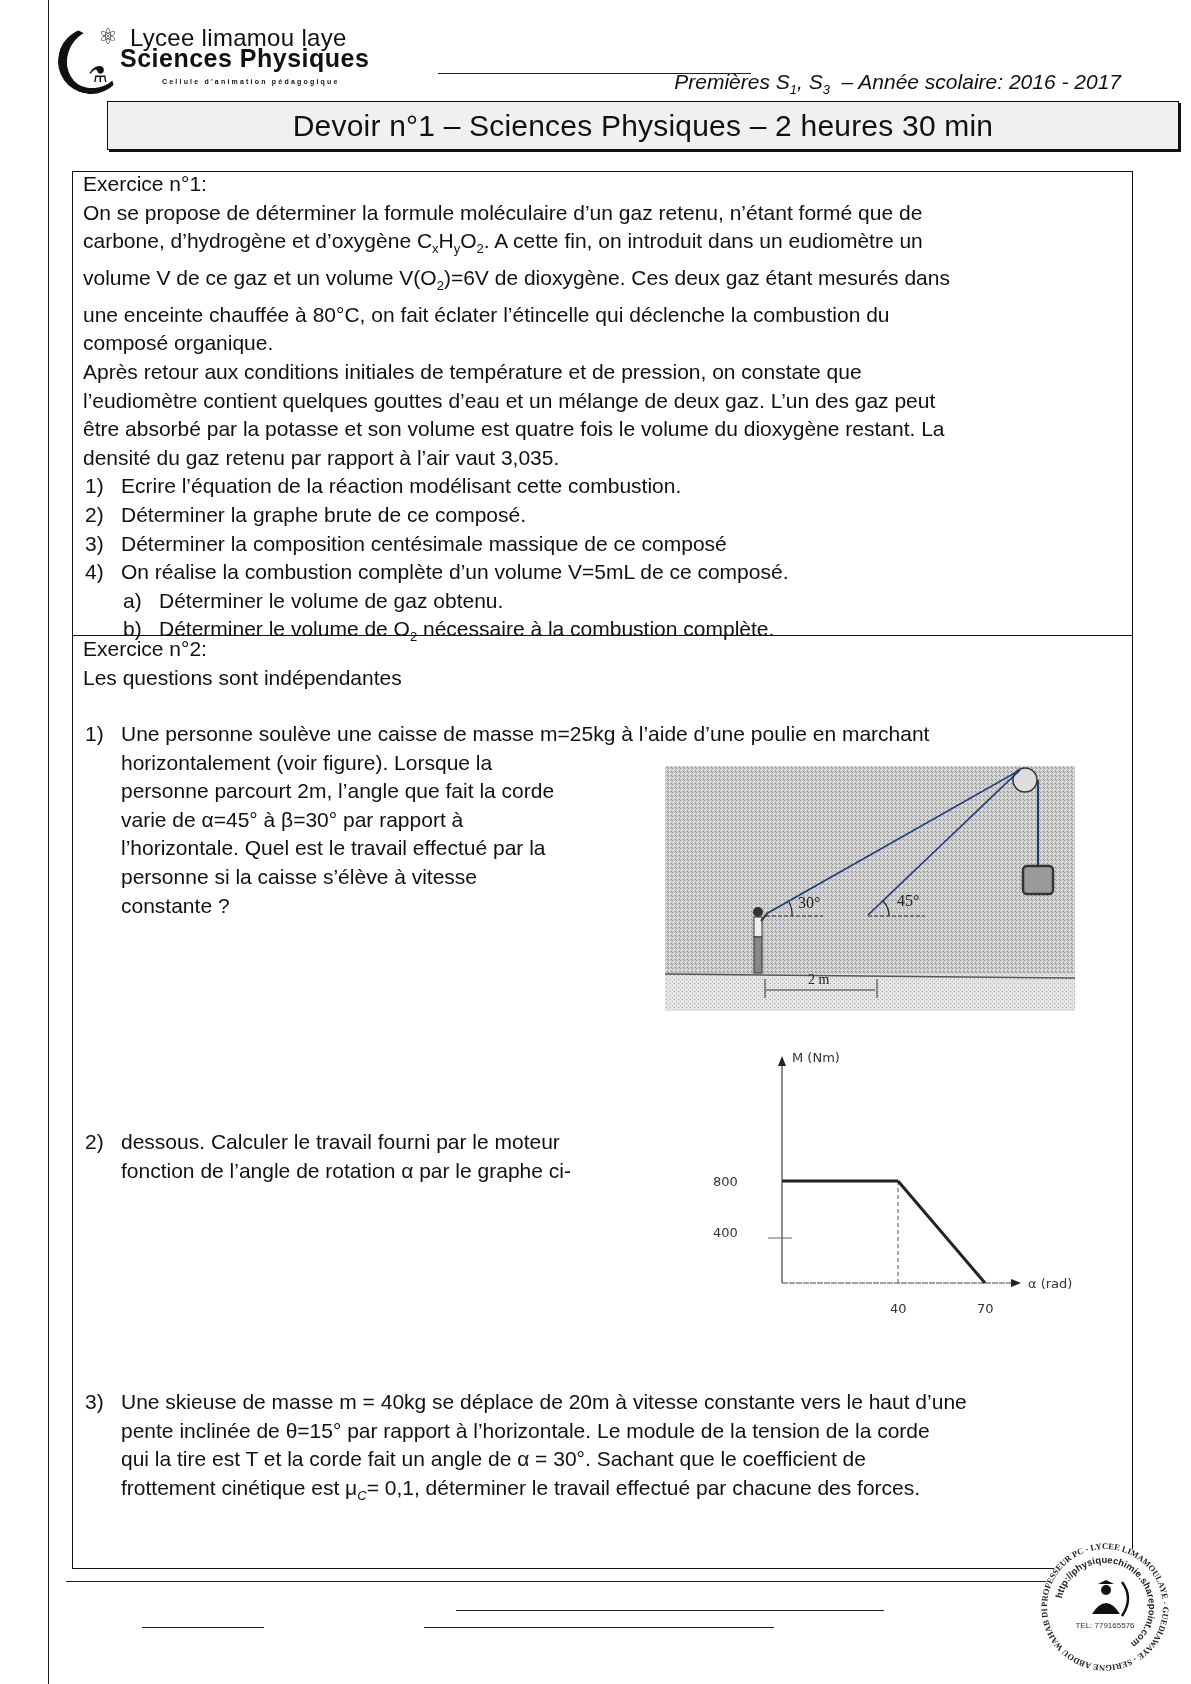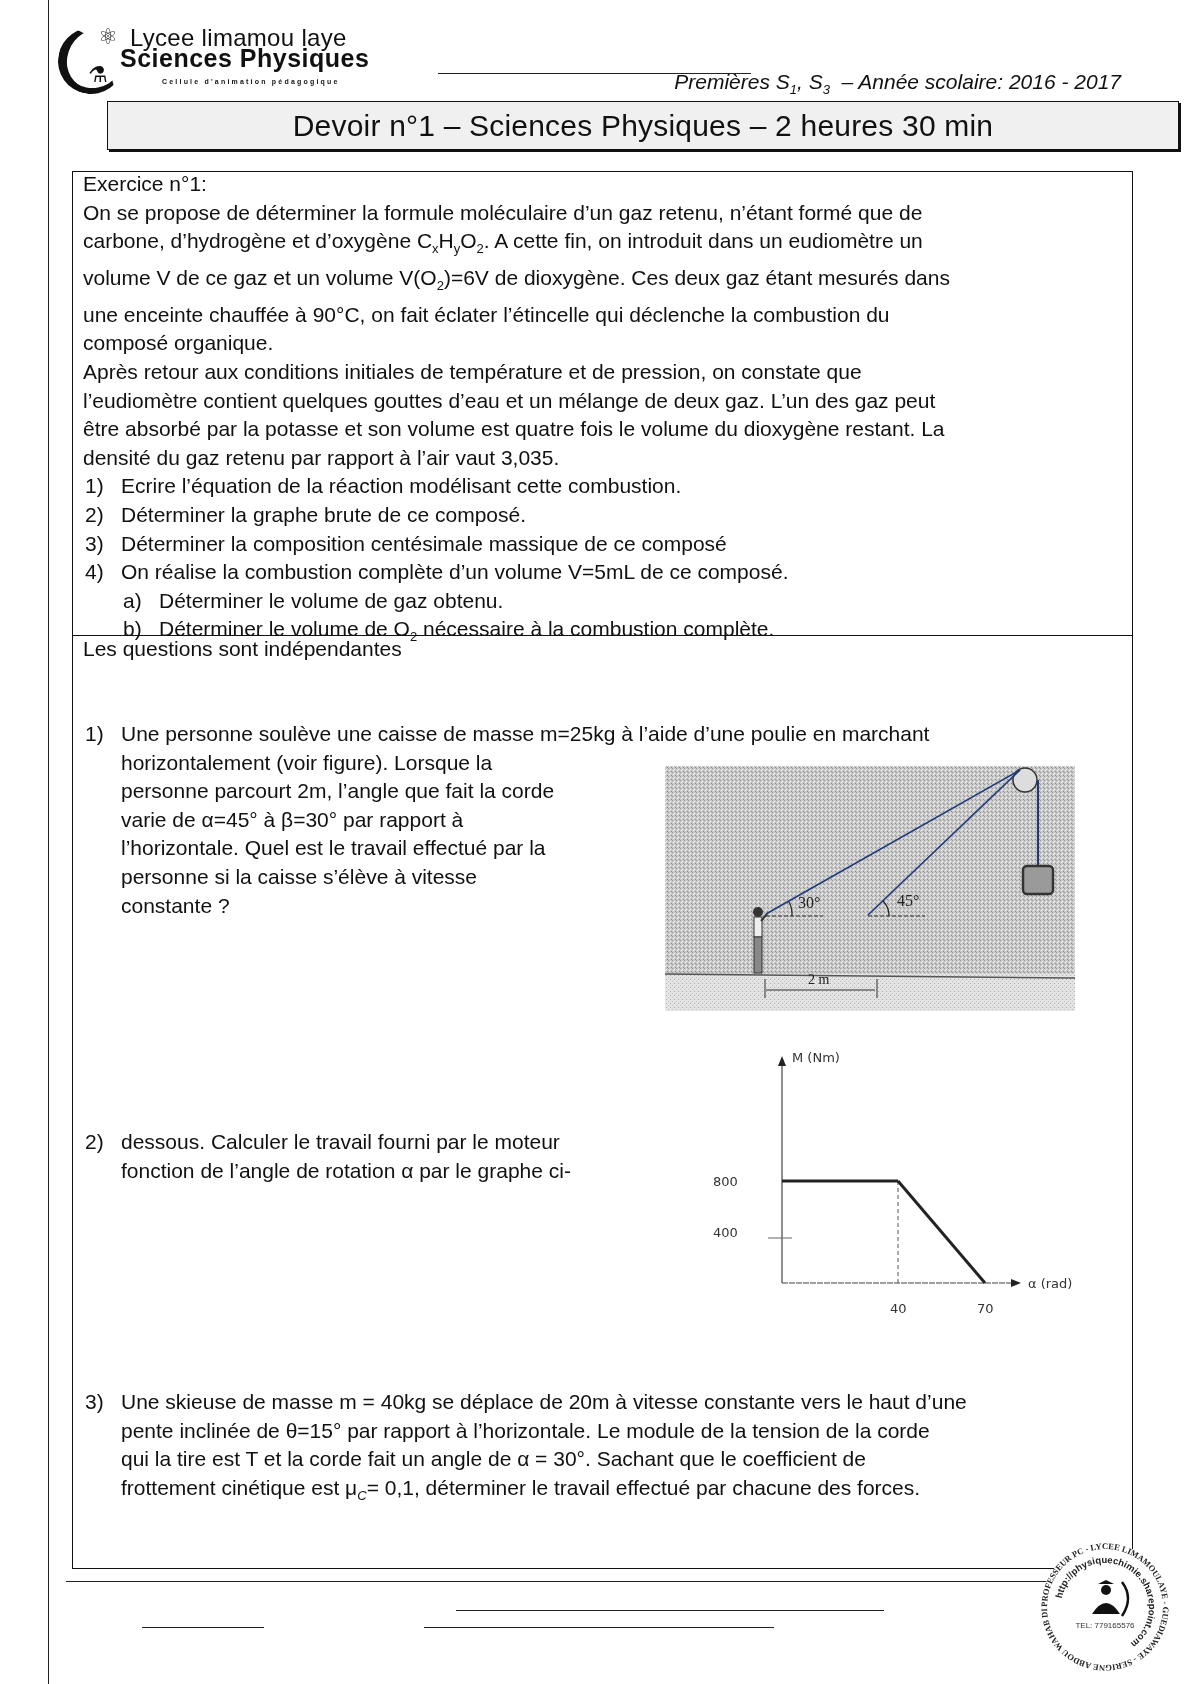--- a/index.html
+++ b/index.html
@@ -72,41 +72,42 @@
 
 <div class="title-box">Devoir n°1 – Sciences Physiques – 2 heures 30 min</div>
 
 <div class="frame">
 
   <div class="txt" style="left:10px; top:-2px; width:1040px;">
     <div class="u">Exercice n°1:</div>
     <div>On se propose de déterminer la formule moléculaire d’un gaz retenu, n’étant formé que de</div>
     <div><span>carbone, d’hydrogène et d’oxygène C</span><sub>x</sub><span>H</span><sub>y</sub><span>O</span><sub>2</sub><span>. A cette fin, on introduit dans un eudiomètre un</span></div>
     <div><span>volume V de ce gaz et un volume V(O</span><sub>2</sub><span>)=6V de dioxygène. Ces deux gaz étant mesurés dans</span></div>
-    <div>une enceinte chauffée à 90°C, on fait éclater l’étincelle qui déclenche la combustion du</div>
+    <div>une enceinte chauffée à 80°C, on fait éclater l’étincelle qui déclenche la combustion du</div>
     <div>composé organique.</div>
     <div>Après retour aux conditions initiales de température et de pression, on constate que</div>
     <div>l’eudiomètre contient quelques gouttes d’eau et un mélange de deux gaz. L’un des gaz peut</div>
     <div>être absorbé par la potasse et son volume est quatre fois le volume du dioxygène restant. La</div>
     <div>densité du gaz retenu par rapport à l’air vaut 3,035.</div>
     <ul class="list">
       <li><span class="num">1)</span><span>Ecrire l’équation de la réaction modélisant cette combustion.</span></li>
       <li><span class="num">2)</span><span>Déterminer la graphe brute de ce composé.</span></li>
       <li><span class="num">3)</span><span>Déterminer la composition centésimale massique de ce composé</span></li>
       <li><span class="num">4)</span><span>On réalise la combustion complète d’un volume V=5mL de ce composé.</span></li>
     </ul>
     <ul class="list sublist">
       <li><span class="num">a)</span><span>Déterminer le volume de gaz obtenu.</span></li>
       <li><span class="num">b)</span><span>Déterminer le volume de O</span><sub>2</sub><span> nécessaire à la combustion complète.</span></li>
     </ul>
   </div>
 
   <div class="ex1-divider"></div>
 
   <div class="txt" style="left:10px; top:463px; width:1040px;">
+    <div class="u">Exercice n°2:</div>
     <div class="u">Les questions sont indépendantes</div>
   </div>
 
   <div class="txt" style="left:10px; top:548px; width:1040px;">
     <ul class="list">
       <li>
         <span class="num">1)</span>
         <div>Une personne soulève une caisse de masse m=25kg à l’aide d’une poulie en marchant</div>
         <div>horizontalement (voir figure). Lorsque la</div>
         <div>personne parcourt 2m, l’angle que fait la corde</div>

